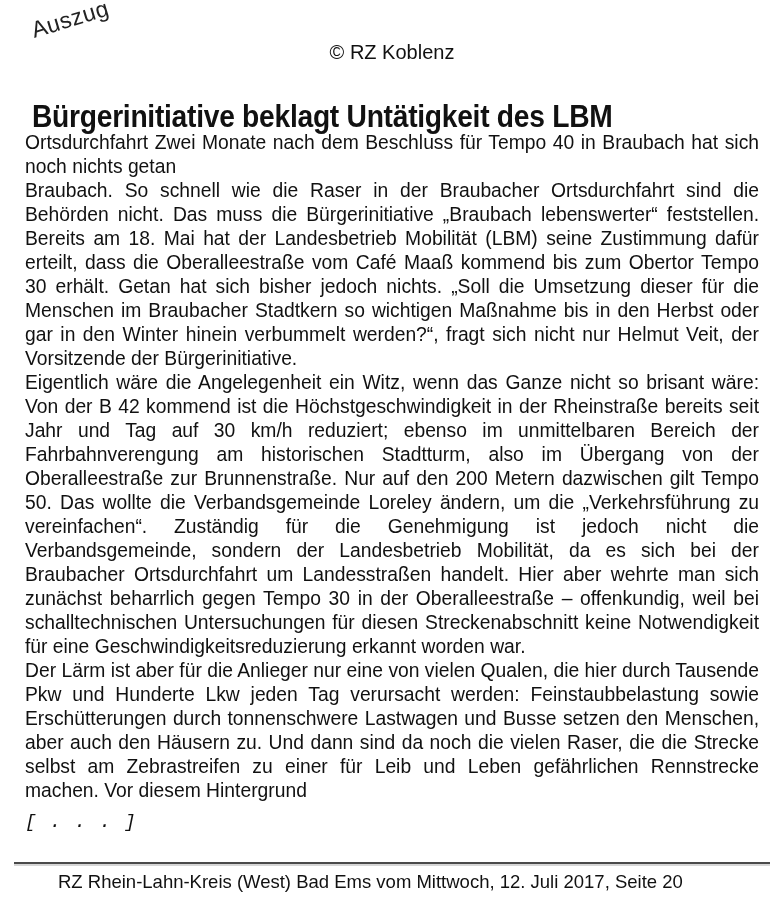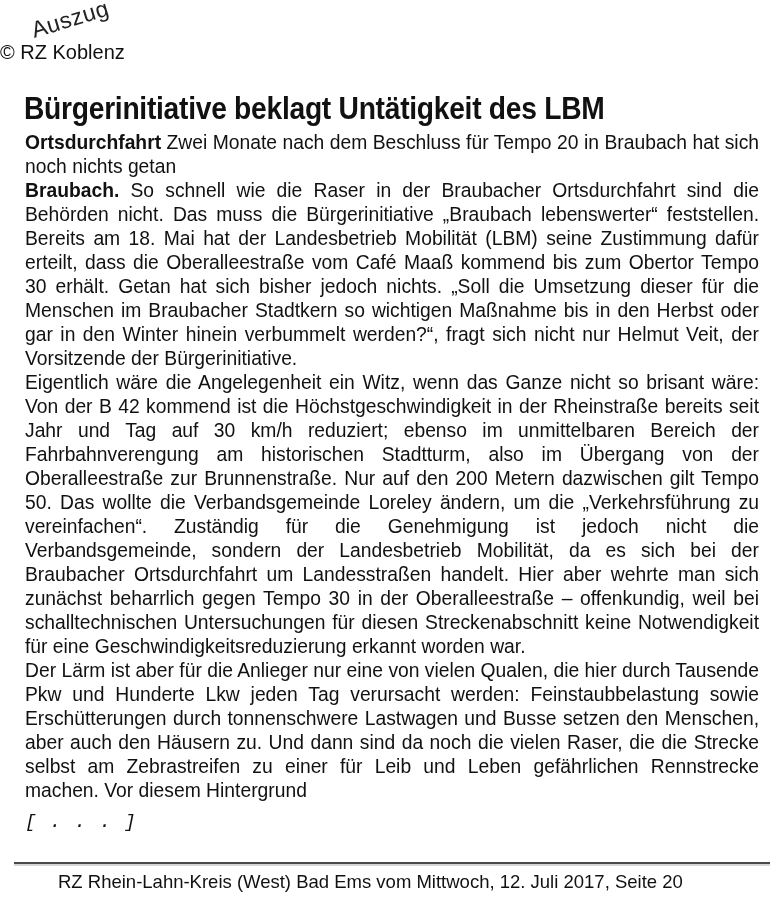--- a/index.html
+++ b/index.html
@@ -25,29 +25,29 @@
     transform: rotate(-17deg);
     transform-origin: left top;
     letter-spacing: 0.5px;
     white-space: nowrap;
   }
   .copyright {
     position: absolute;
     top: 41px;
     left: 0;
     width: 100%;
-    text-align: left;
+    text-align: center;
     font-size: 20px;
     color: #111111;
   }
   .headline {
     position: absolute;
     left: 24px;
     top: 91px;
-    margin: 0;
+    margin: 8px;
     font-size: 31px;
     font-weight: bold;
     white-space: nowrap;
     letter-spacing: -0.3px;
   }
   .headline > span {
     display: inline-block;
     transform: scaleX(0.91);
     transform-origin: 0 50%;
   }
@@ -58,21 +58,21 @@
     width: 734px;
     font-size: 19.3px;
     line-height: 24px;
     text-align: justify;
   }
   .article-body p {
     margin: 0;
     padding: 0;
   }
   .lead {
-    font-weight: bold;
+    font-weight: normal;
   }
   .truncation {
     margin-top: 7px !important;
     font-family: "Liberation Mono", "DejaVu Sans Mono", monospace;
     font-style: italic;
     font-size: 19px;
     text-align: left;
     letter-spacing: 1px;
   }
   .footer-rule {
@@ -104,21 +104,21 @@
 
   <div class="copyright">© RZ Koblenz</div>
 
   <h1 class="headline">
     <span>Bürgerinitiative beklagt Untätigkeit des LBM</span>
   </h1>
 
   <div class="article-body">
 
     <p>
-      <span class="lead">Ortsdurchfahrt</span><span> Zwei Monate nach dem Beschluss für Tempo 20 in Braubach hat sich noch nichts getan</span>
+      <span class="lead">Ortsdurchfahrt</span><span> Zwei Monate nach dem Beschluss für Tempo 40 in Braubach hat sich noch nichts getan</span>
     </p>
 
     <p>
       <span class="lead">Braubach.</span><span> So schnell wie die Raser in der Braubacher Ortsdurchfahrt sind die Behörden nicht. Das muss die Bürgerinitiative „Braubach lebenswerter“ feststellen. Bereits am 18. Mai hat der Landesbetrieb Mobilität (LBM) seine Zustimmung dafür erteilt, dass die Oberalleestraße vom Café Maaß kommend bis zum Obertor Tempo 30 erhält. Getan hat sich bisher jedoch nichts. „Soll die Umsetzung dieser für die Menschen im Braubacher Stadtkern so wichtigen Maßnahme bis in den Herbst oder gar in den Winter hinein verbummelt werden?“, fragt sich nicht nur Helmut Veit, der Vorsitzende der Bürgerinitiative.</span>
     </p>
 
     <p>
       <span>Eigentlich wäre die Angelegenheit ein Witz, wenn das Ganze nicht so brisant wäre: Von der B 42 kommend ist die Höchstgeschwindigkeit in der Rheinstraße bereits seit Jahr und Tag auf 30 km/h reduziert; ebenso im unmittelbaren Bereich der Fahrbahnverengung am historischen Stadtturm, also im Übergang von der Oberalleestraße zur Brunnenstraße. Nur auf den 200 Metern dazwischen gilt Tempo 50. Das wollte die Verbandsgemeinde Loreley ändern, um die „Verkehrsführung zu vereinfachen“. Zuständig für die Genehmigung ist jedoch nicht die Verbandsgemeinde, sondern der Landesbetrieb Mobilität, da es sich bei der Braubacher Ortsdurchfahrt um Landesstraßen handelt. Hier aber wehrte man sich zunächst beharrlich gegen Tempo 30 in der Oberalleestraße – offenkundig, weil bei schalltechnischen Untersuchungen für diesen Streckenabschnitt keine Notwendigkeit für eine Geschwindigkeitsreduzierung erkannt worden war.</span>
     </p>
 

